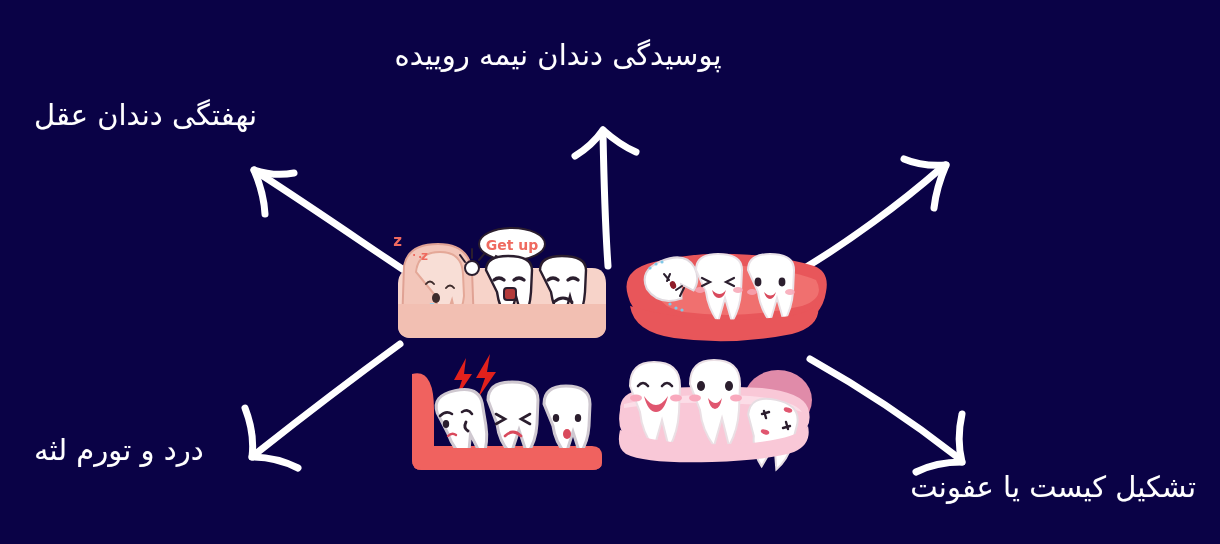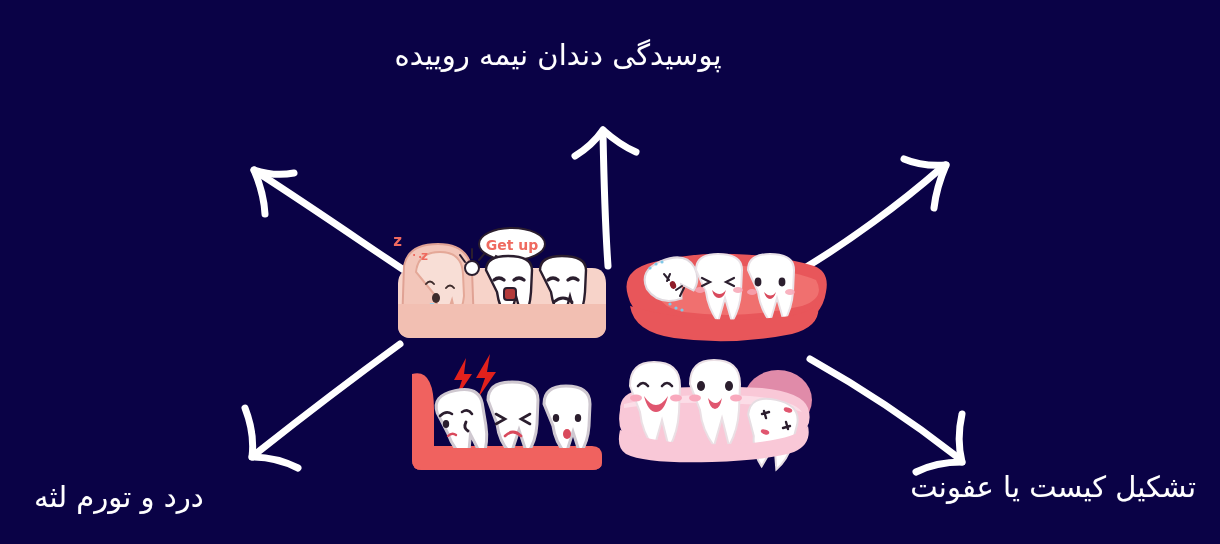--- a/index.html
+++ b/index.html
@@ -18,36 +18,37 @@
     font-weight:400;
     letter-spacing:0.5px;
     white-space:nowrap;
     direction:rtl;
     text-align:center;
     text-shadow:0 0 1px rgba(255,255,255,.25);
   }
   #label-top{top:38px;left:0;width:1116px;}
   #label-top-left{top:98px;left:34px;}
   #label-top-right{top:105px;right:24px;}
-  #label-bottom-left{top:480px;left:34px;}
+  #label-bottom-left{top:433px;left:34px;}
   #label-bottom-right{top:470px;right:24px;margin-left:20px;}
 
   .arrow{position:absolute;overflow:visible;pointer-events:none;}
   .arrow path{fill:none;stroke:#ffffff;stroke-linecap:round;stroke-linejoin:round;}
 
   
   .panel{position:absolute;}
   .panel svg{display:block;overflow:visible;}
 </style>
 </head>
 <body style="background: rgb(10, 2, 70);">
 
 <div class="stage">
 
   <div class="label" id="label-top">پوسیدگی دندان نیمه روییده</div>
+  <div class="label" id="label-top-left">نهفتگی دندان عقل</div>
   <div class="label" id="label-bottom-left">درد و تورم لثه</div>
   <div class="label" id="label-bottom-right">تشکیل کیست یا عفونت</div>
 
   <svg class="arrow" style="left:232px;top:152px;width:190px;height:130px" viewBox="0 0 190 130">
     <path d="M184 126 C150 104 90 62 28 22" stroke-width="7"></path>
     <path d="M22 18 C34 22 46 24 62 21" stroke-width="7"></path>
     <path d="M22 18 C28 32 32 44 33 62" stroke-width="7"></path>
   </svg>
 
   <svg class="arrow" style="left:572px;top:124px;width:70px;height:145px" viewBox="0 0 70 145">

